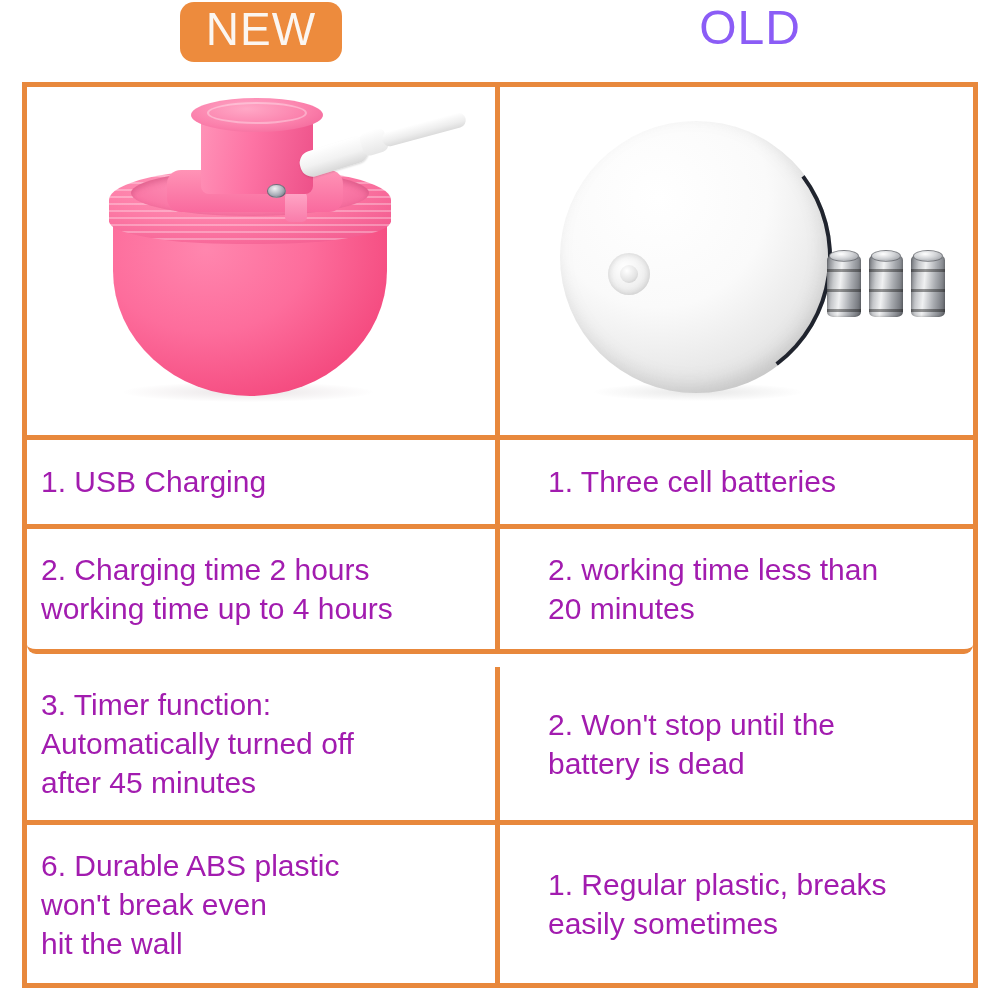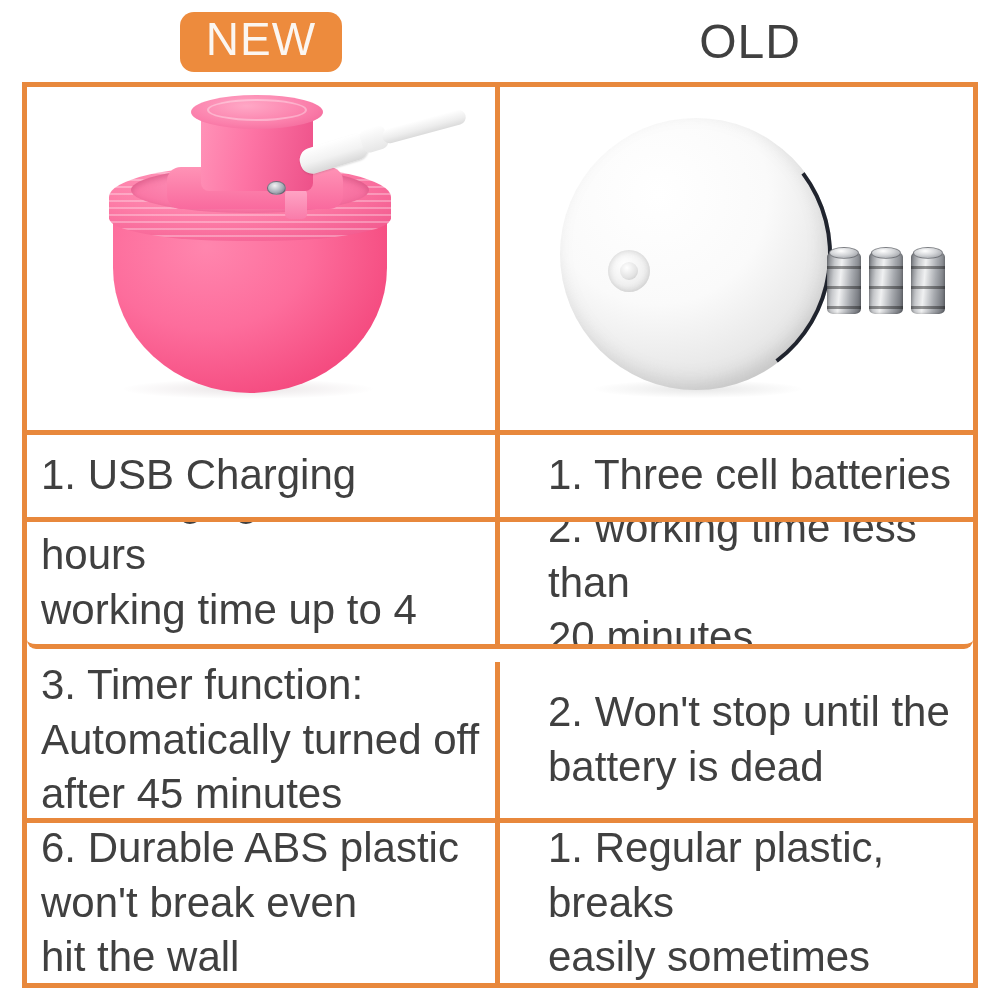--- a/index.html
+++ b/index.html
@@ -21,36 +21,36 @@
     position: absolute;
     left: 22px;
     top: 0;
     width: 956px;
     height: 82px;
     display: flex;
   }
   .header-cell {
     width: 50%;
     display: flex;
-    align-items: center;
+    align-items: flex-start;
     justify-content: center;
   }
   .badge-new {
     background: #ED8B3D;
     color: #FBF6F1;
     border-radius: 14px;
     padding: 2px 26px 6px 26px;
     font-size: 46px;
     line-height: 1.12;
     letter-spacing: 1px;
     font-weight: 400;
     margin-top: 2px;
   }
   .label-old {
-    color: #404040;
+    color: #8b5cf6;
     font-size: 48px;
     line-height: 1.1;
     letter-spacing: 1px;
     font-weight: 400;
     margin-top: 2px;
     margin-left: 22px;
   }
 
   
   .table {
@@ -82,23 +82,23 @@
     width: 50%;
     box-sizing: border-box;
     position: relative;
     overflow: hidden;
   }
   .cell-left { border-right: 5px solid #E8883C; }
 
   .cell-text {
     display: flex;
     align-items: center;
-    font-size: 42px;
+    font-size: 30px;
     line-height: 1.30;
-    color: #404040;
+    color: #a21caf;
     white-space: pre-line;
   }
   .cell-text.left-col  { padding-left: 14px; padding-right: 6px; }
   .cell-text.right-col { padding-left: 48px; }
 
   
   .media { width: 100%; height: 100%; position: relative; background: #ffffff; }
 
   .pink-wrap {
     position: absolute;

